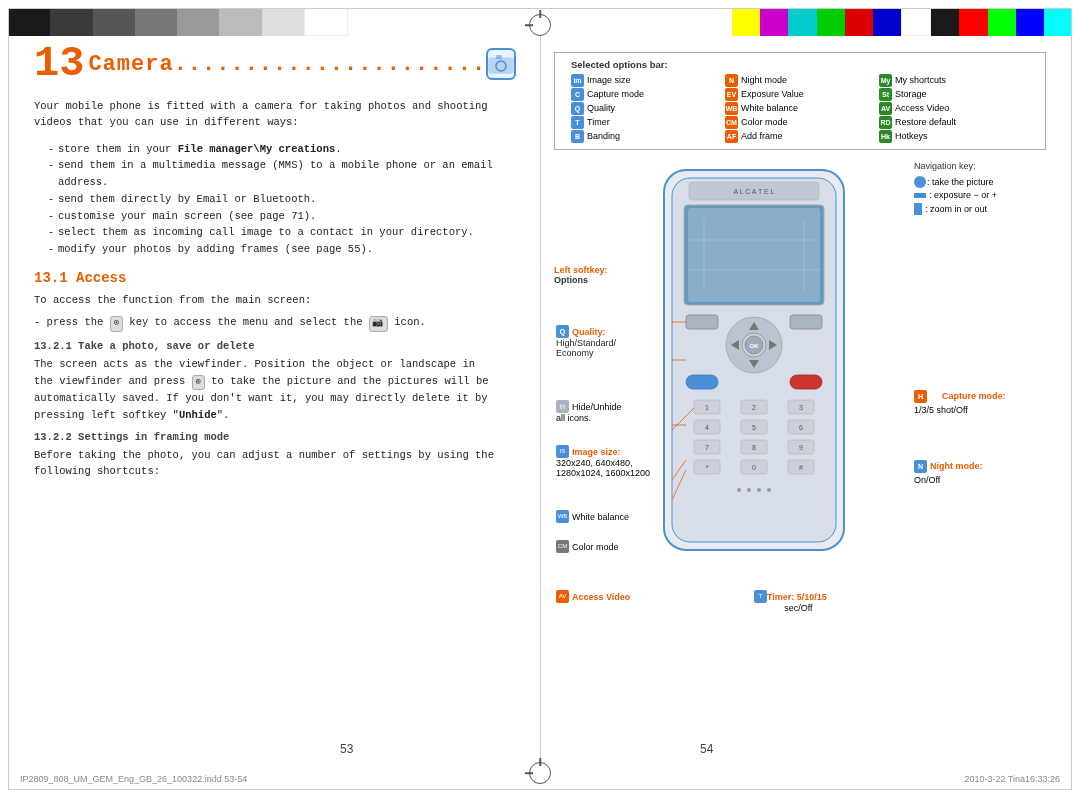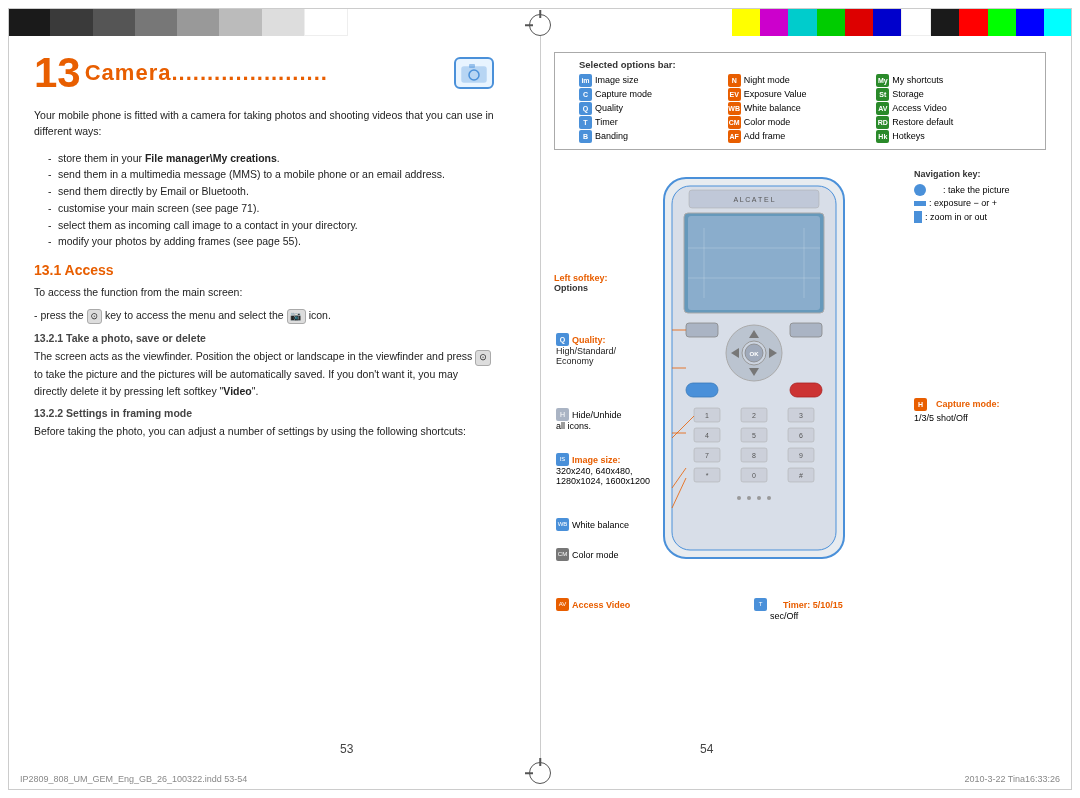--- a/index.html
+++ b/index.html
@@ -112,24 +112,25 @@
       position: absolute;
       bottom: 14px;
       right: 20px;
       font-size: 9px;
       color: #888;
     }
 
     
     .left-page {
       position: absolute;
-      top: 32px; left: 14px;
+      top: 23px; left: 14px;
       width: 510px;
       bottom: 50px;
       padding: 20px 30px 20px 20px;
+      font-family: Liberation Mono, monospace;
     }
 
     .chapter-header {
       display: flex;
       align-items: center;
       margin-bottom: 14px;
     }
     .chapter-number {
       font-size: 42px;
       font-weight: bold;
@@ -212,22 +213,22 @@
       position: absolute;
       top: 36px; left: 540px;
       width: 520px;
       bottom: 50px;
       padding: 16px 14px 10px 14px;
     }
 
     
     .options-bar {
       border: 1px solid #aaa;
-      padding: 6px 24px;
-      margin-bottom: 8px;
+      padding: 6px 16px;
+      margin-bottom: 0;
       font-size: 9.5px;
     }
     .options-bar-title {
       font-size: 9.5px;
       font-weight: bold;
       color: #333;
       margin-bottom: 4px;
     }
     .options-grid {
       display: grid;
@@ -277,21 +278,21 @@
     
     .nav-key-box {
       position: absolute;
       right: 2px;
       top: 10px;
       width: 130px;
       font-size: 9px;
       line-height: 1.5;
     }
     .nav-key-title {
-      font-weight: bold;
+      font-weight: normal;
       color: #333;
       margin-bottom: 2px;
     }
 
     .right-softkey-box {
       position: absolute;
       right: 2px;
       top: 130px;
       width: 130px;
       font-size: 9px;
@@ -394,21 +395,21 @@
   </ul>
 
   <div class="section-title">13.1  Access</div>
   <p class="body-text">To access the function from the main screen:</p>
   <p class="body-text">
     - press the <span class="inline-key">⊙</span> key to access the menu and select the <span class="inline-key">📷</span> icon.
   </p>
 
 
   <div class="subsubsection-title">13.2.1  Take a photo, save or delete</div>
-  <p class="body-text">The screen acts as the viewfinder. Position the object or landscape in the viewfinder and press <span class="inline-key">⊙</span> to take the picture and the pictures will be automatically saved. If you don't want it, you may directly delete it by pressing left softkey "<strong>Video</strong>".</p>
+  <p class="body-text">The screen acts as the viewfinder. Position the object or landscape in the viewfinder and press <span class="inline-key">⊙</span> to take the picture and the pictures will be automatically saved. If you don't want it, you may directly delete it by pressing left softkey "<strong>Unhide</strong>".</p>
 
   <div class="subsubsection-title">13.2.2  Settings in framing mode</div>
   <p class="body-text">Before taking the photo, you can adjust a number of settings by using the following shortcuts:</p>
 
 </div>
 
 <div class="page-num-left">53</div>
 
 <div class="right-page">
 
@@ -481,43 +482,50 @@
         <span>Hotkeys</span>
       </div>
 
     </div>
   </div>
 
   <div class="phone-diagram">
 
     <div class="nav-key-box">
       <div class="nav-key-title">Navigation key:</div>
-      <div style="display:flex;align-items:center;gap:17px;">
+      <div style="display:flex;align-items:center;gap:1px;">
         <span style="display:inline-block;width:12px;height:12px;background:#4a90d9;border-radius:50%;flex-shrink:0;"></span>
         <span>: take the picture</span>
       </div>
       <div style="display:flex;align-items:center;gap:3px;">
         <span style="display:inline-block;width:12px;height:5px;background:#4a90d9;flex-shrink:0;"></span>
         <span>: exposure − or +</span>
       </div>
       <div style="display:flex;align-items:center;gap:3px;">
         <span style="display:inline-block;width:8px;height:12px;background:#4a90d9;flex-shrink:0;"></span>
         <span>: zoom in or out</span>
       </div>
     </div>
 
 
     <div class="capture-box">
-      <div style="display:flex;align-items:center;gap:9px;">
+      <div style="display:flex;align-items:center;gap:15px;">
         <span style="display:inline-block;width:13px;height:13px;background:#e85e00;border-radius:2px;font-size:7px;color:#fff;text-align:center;line-height:13px;font-weight:bold;">H</span>
         <span class="label-orange">Capture mode:</span>
       </div>
       <div>1/3/5 shot/Off</div>
     </div>
 
+    <div class="night-box">
+      <div style="display:flex;align-items:center;gap:3px;">
+        <span style="display:inline-block;width:13px;height:13px;background:#4a90d9;border-radius:2px;font-size:7px;color:#fff;text-align:center;line-height:13px;font-weight:bold;">N</span>
+        <span class="label-orange">Night mode:</span>
+      </div>
+      <div>On/Off</div>
+    </div>
 
 
     <div class="phone-container">
       <svg class="phone-svg" viewBox="0 0 240 420" xmlns="http://www.w3.org/2000/svg">
 
         <rect x="30" y="10" width="180" height="380" rx="22" ry="22" fill="#e8ecf0" stroke="#4a90d9" stroke-width="2"></rect>
         <rect x="38" y="18" width="164" height="364" rx="18" ry="18" fill="#d8dee8" stroke="#4a90d9" stroke-width="1"></rect>
 
         <rect x="55" y="22" width="130" height="18" rx="3" fill="#c0c8d8" stroke="#aaa" stroke-width="0.5"></rect>
         <text x="120" y="34" text-anchor="middle" font-size="7" fill="#555" font-family="Arial">A L C A T E L</text>
@@ -638,25 +646,25 @@
     </div>
 
     <div style="position:absolute;left:2px;top:440px;font-size:9px;">
       <div style="display:flex;align-items:center;gap:3px;">
         <span style="display:inline-block;width:13px;height:13px;background:#e85e00;border-radius:2px;font-size:6px;color:#fff;text-align:center;line-height:13px;">AV</span>
         <span style="color:#e85e00;font-weight:bold;">Access Video</span>
       </div>
     </div>
 
     <div style="position:absolute;left:200px;top:440px;font-size:9px;">
-      <div style="display:flex;align-items:center;gap:16px;">
+      <div style="display:flex;align-items:center;gap:0;">
         <span style="display:inline-block;width:13px;height:13px;background:#4a90d9;border-radius:2px;font-size:6px;color:#fff;text-align:center;line-height:13px;">T</span>
         <span style="color:#e85e00;font-weight:bold;">Timer: 5/10/15</span>
       </div>
-      <div style="margin-left:16px;">sec/Off</div>
+      <div style="margin-left:16px;text-align:center;">sec/Off</div>
     </div>
 
   </div>
 
 </div>
 
 <div class="page-num-right">54</div>
 
 <div class="footer-left">IP2809_808_UM_GEM_Eng_GB_26_100322.indd  53-54</div>
 <div class="footer-right">2010-3-22  Tina16:33:26</div>

